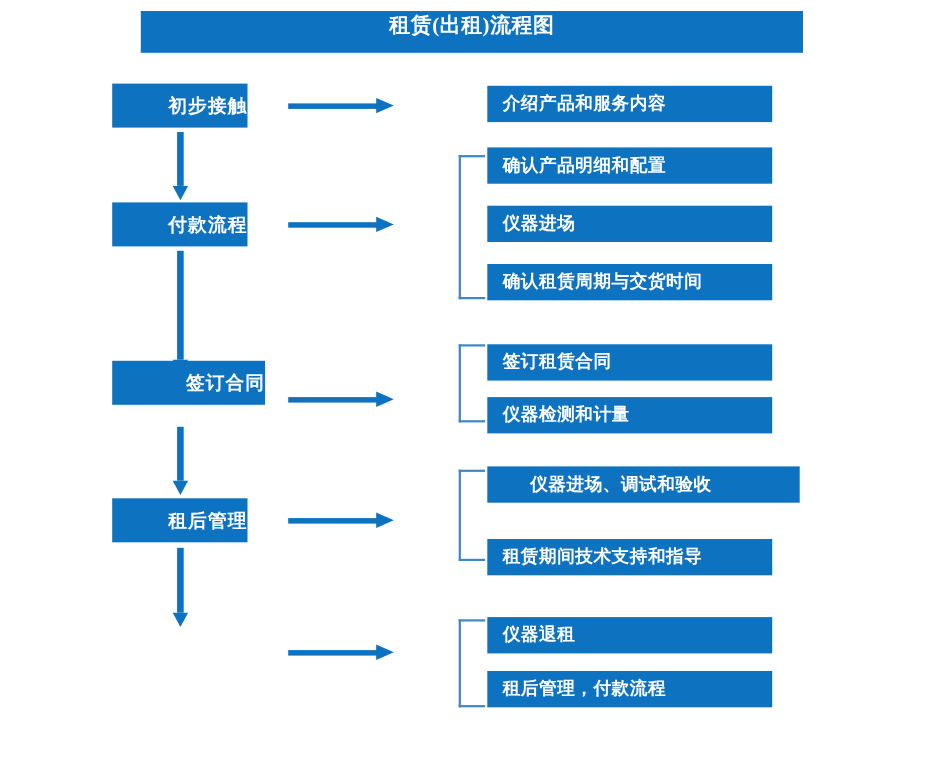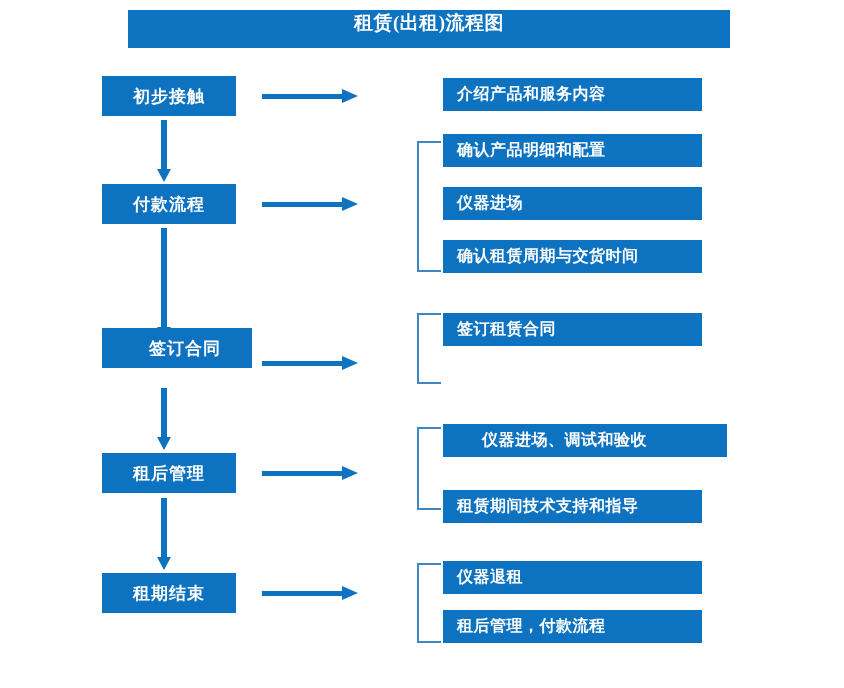--- a/index.html
+++ b/index.html
@@ -17,23 +17,23 @@
     background:#0d72bf;
     display:flex;align-items:flex-start;justify-content:center;margin-left:28px;
   }
   .title-bar .txt{
     color:#ffffff;font-size:19px;font-weight:bold;letter-spacing:.5px;
     font-family:"Liberation Serif","DejaVu Serif",serif;
   }
 
   
   .stage-box{
-    position:absolute;left:102px;width:134px;height:40px;
+    position:absolute;left:102px;width:123px;height:40px;
     background:#0d72bf;
-    display:flex;align-items:center;justify-content:center;
+    display:flex;align-items:center;justify-content:flex-end;
   }
   .stage-box .txt{
     color:#ffffff;font-size:17px;font-weight:bold;letter-spacing:1px;
     white-space:nowrap;
   }
 
   
   .detail-box{
     position:absolute;left:443px;width:259px;height:33px;
     background:#0d72bf;
@@ -91,23 +91,20 @@
   </div>
   <div class="stage-box" style="top:184px;">
     <span class="txt">付款流程</span>
   </div>
   <div class="stage-box" style="top:328px;padding-left:16px;">
     <span class="txt">签订合同</span>
   </div>
   <div class="stage-box" style="top:453px;">
     <span class="txt">租后管理</span>
   </div>
-  <div class="stage-box" style="top:573px;">
-    <span class="txt">租期结束</span>
-  </div>
 
   <div class="v-arrow" style="top:120px;height:62px;">
     <div class="shaft" style="height:49px;"></div>
     <div class="head" style="top:49px;"></div>
   </div>
   <div class="v-arrow" style="top:228px;height:112px;">
     <div class="shaft" style="height:99px;"></div>
     <div class="head" style="top:99px;"></div>
   </div>
   <div class="v-arrow" style="top:388px;height:62px;">
@@ -155,20 +152,23 @@
   <div class="detail-box" style="top:187px;">
     <span class="txt">仪器进场</span>
   </div>
   <div class="detail-box" style="top:240px;">
     <span class="txt">确认租赁周期与交货时间</span>
   </div>
 
   <div class="detail-box" style="top:313px;">
     <span class="txt">签订租赁合同</span>
   </div>
+  <div class="detail-box" style="top:361px;">
+    <span class="txt">仪器检测和计量</span>
+  </div>
 
   <div class="detail-box" style="top:424px;padding-left:25px;">
     <span class="txt">仪器进场、调试和验收</span>
   </div>
   <div class="detail-box" style="top:490px;">
     <span class="txt">租赁期间技术支持和指导</span>
   </div>
 
   <div class="detail-box" style="top:561px;">
     <span class="txt">仪器退租</span>

